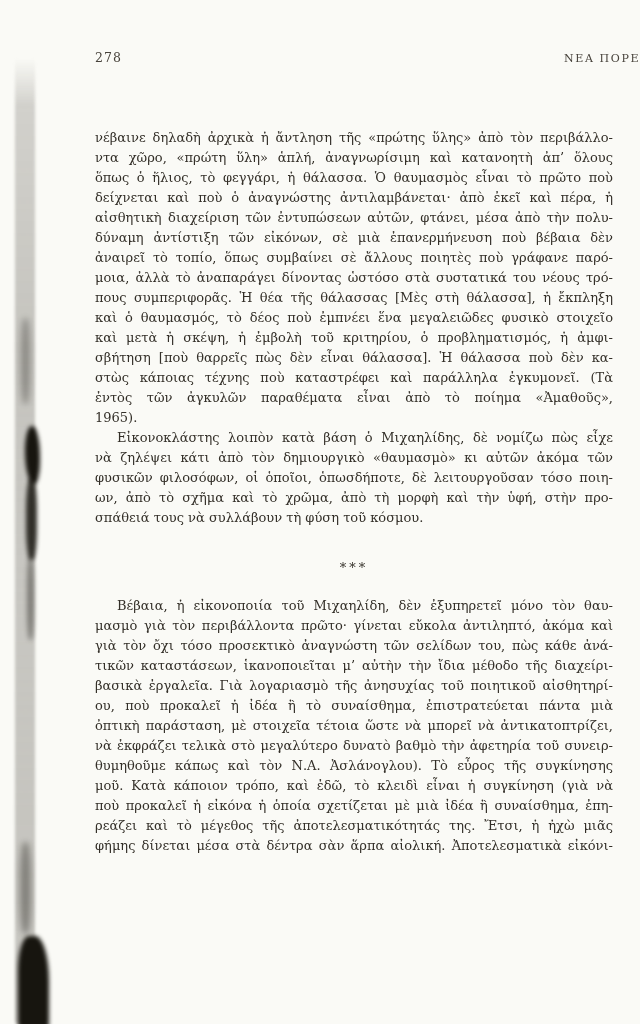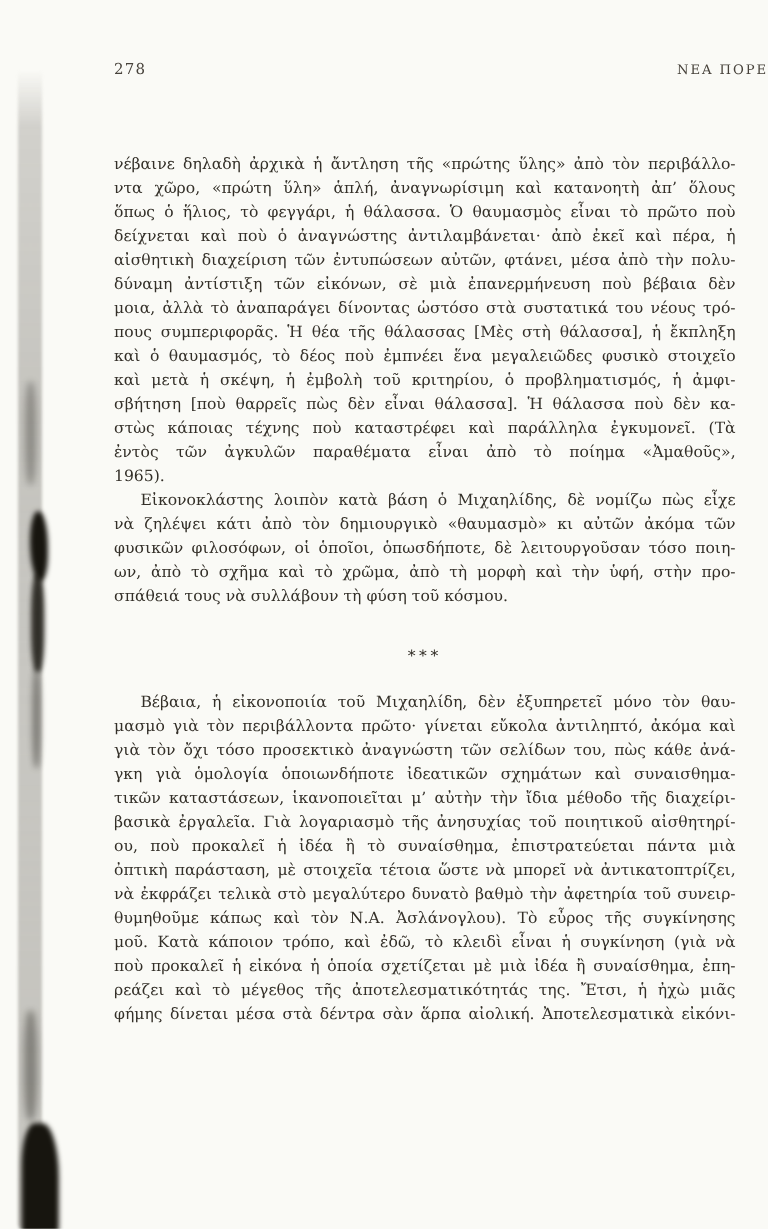--- a/index.html
+++ b/index.html
@@ -80,20 +80,21 @@
 </header>
 
 <main class="text-block">
     <div class="para">
       <div class="line"><span>νέβαινε δηλαδὴ ἀρχικὰ ἡ ἄντληση τῆς «πρώτης ὕλης» ἀπὸ τὸν περιβάλλο-</span></div>
       <div class="line"><span>ντα χῶρο, «πρώτη ὕλη» ἁπλή, ἀναγνωρίσιμη καὶ κατανοητὴ ἀπ’ ὅλους</span></div>
       <div class="line"><span>ὅπως ὁ ἥλιος, τὸ φεγγάρι, ἡ θάλασσα. Ὁ θαυμασμὸς εἶναι τὸ πρῶτο ποὺ</span></div>
       <div class="line"><span>δείχνεται καὶ ποὺ ὁ ἀναγνώστης ἀντιλαμβάνεται· ἀπὸ ἐκεῖ καὶ πέρα, ἡ</span></div>
       <div class="line"><span>αἰσθητικὴ διαχείριση τῶν ἐντυπώσεων αὐτῶν, φτάνει, μέσα ἀπὸ τὴν πολυ-</span></div>
       <div class="line"><span>δύναμη ἀντίστιξη τῶν εἰκόνων, σὲ μιὰ ἐπανερμήνευση ποὺ βέβαια δὲν</span></div>
+      <div class="line"><span>ἀναιρεῖ τὸ τοπίο, ὅπως συμβαίνει σὲ ἄλλους ποιητὲς ποὺ γράφανε παρό-</span></div>
       <div class="line"><span>μοια, ἀλλὰ τὸ ἀναπαράγει δίνοντας ὡστόσο στὰ συστατικά του νέους τρό-</span></div>
       <div class="line"><span>πους συμπεριφορᾶς. Ἡ θέα τῆς θάλασσας [</span><span class="it">Μὲς στὴ θάλασσα</span><span>], ἡ ἔκπληξη</span></div>
       <div class="line"><span>καὶ ὁ θαυμασμός, τὸ δέος ποὺ ἐμπνέει ἕνα μεγαλειῶδες φυσικὸ στοιχεῖο</span></div>
       <div class="line"><span>καὶ μετὰ ἡ σκέψη, ἡ ἐμβολὴ τοῦ κριτηρίου, ὁ προβληματισμός, ἡ ἀμφι-</span></div>
       <div class="line"><span>σβήτηση [</span><span class="it">ποὺ θαρρεῖς πὼς δὲν εἶναι θάλασσα</span><span>]. Ἡ θάλασσα ποὺ δὲν κα-</span></div>
       <div class="line"><span>στὼς κάποιας τέχνης ποὺ καταστρέφει καὶ παράλληλα ἐγκυμονεῖ. (Τὰ</span></div>
       <div class="line"><span>ἐντὸς τῶν ἀγκυλῶν παραθέματα εἶναι ἀπὸ τὸ ποίημα «Ἀμαθοῦς»,</span></div>
       <div class="line endline"><span>1965).</span></div>
     </div>
     <div class="para indent">
@@ -101,21 +102,20 @@
       <div class="line"><span>νὰ ζηλέψει κάτι ἀπὸ τὸν δημιουργικὸ «θαυμασμὸ» κι αὐτῶν ἀκόμα τῶν</span></div>
       <div class="line"><span>φυσικῶν φιλοσόφων, οἱ ὁποῖοι, ὁπωσδήποτε, δὲ λειτουργοῦσαν τόσο ποιη-</span></div>
       <div class="line"><span>ων, ἀπὸ τὸ σχῆμα καὶ τὸ χρῶμα, ἀπὸ τὴ μορφὴ καὶ τὴν ὑφή, στὴν προ-</span></div>
       <div class="line endline"><span>σπάθειά τους νὰ συλλάβουν τὴ φύση τοῦ κόσμου.</span></div>
     </div>
     <div class="sep">***</div>
     <div class="para indent">
       <div class="line"><span>Βέβαια, ἡ εἰκονοποιία τοῦ Μιχαηλίδη, δὲν ἐξυπηρετεῖ μόνο τὸν θαυ-</span></div>
       <div class="line"><span>μασμὸ γιὰ τὸν περιβάλλοντα πρῶτο· γίνεται εὔκολα ἀντιληπτό, ἀκόμα καὶ</span></div>
       <div class="line"><span>γιὰ τὸν ὄχι τόσο προσεκτικὸ ἀναγνώστη τῶν σελίδων του, πὼς κάθε ἀνά-</span></div>
-      <div class="line"><span>γκη γιὰ ὁμολογία ὁποιωνδήποτε ἰδεατικῶν σχημάτων καὶ συναισθημα-</span></div>
       <div class="line"><span>τικῶν καταστάσεων, ἱκανοποιεῖται μ’ αὐτὴν τὴν ἴδια μέθοδο τῆς διαχείρι-</span></div>
       <div class="line"><span>βασικὰ ἐργαλεῖα. Γιὰ λογαριασμὸ τῆς ἀνησυχίας τοῦ ποιητικοῦ αἰσθητηρί-</span></div>
       <div class="line"><span>ου, ποὺ προκαλεῖ ἡ </span><span class="it">ἰδέα</span><span> ἢ τὸ </span><span class="it">συναίσθημα</span><span>, ἐπιστρατεύεται πάντα μιὰ</span></div>
       <div class="line"><span>ὀπτικὴ παράσταση, μὲ στοιχεῖα τέτοια ὥστε νὰ μπορεῖ νὰ ἀντικατοπτρίζει,</span></div>
       <div class="line"><span>νὰ ἐκφράζει τελικὰ στὸ μεγαλύτερο δυνατὸ βαθμὸ τὴν ἀφετηρία τοῦ συνειρ-</span></div>
       <div class="line"><span>θυμηθοῦμε κάπως καὶ τὸν Ν.Α. Ἀσλάνογλου). Τὸ εὖρος τῆς συγκίνησης</span></div>
       <div class="line"><span>μοῦ. Κατὰ κάποιον τρόπο, καὶ ἐδῶ, τὸ κλειδὶ εἶναι ἡ συγκίνηση (γιὰ νὰ</span></div>
       <div class="line"><span>ποὺ προκαλεῖ ἡ εἰκόνα ἡ ὁποία σχετίζεται μὲ μιὰ </span><span class="it">ἰδέα</span><span> ἢ </span><span class="it">συναίσθημα</span><span>, ἐπη-</span></div>
       <div class="line"><span>ρεάζει καὶ τὸ μέγεθος τῆς ἀποτελεσματικότητάς της. Ἔτσι, </span><span class="it">ἡ ἠχὼ μιᾶς</span></div>
       <div class="line"><span class="it">φήμης δίνεται μέσα στὰ δέντρα σὰν ἅρπα αἰολική.</span><span> Ἀποτελεσματικὰ εἰκόνι-</span></div>

